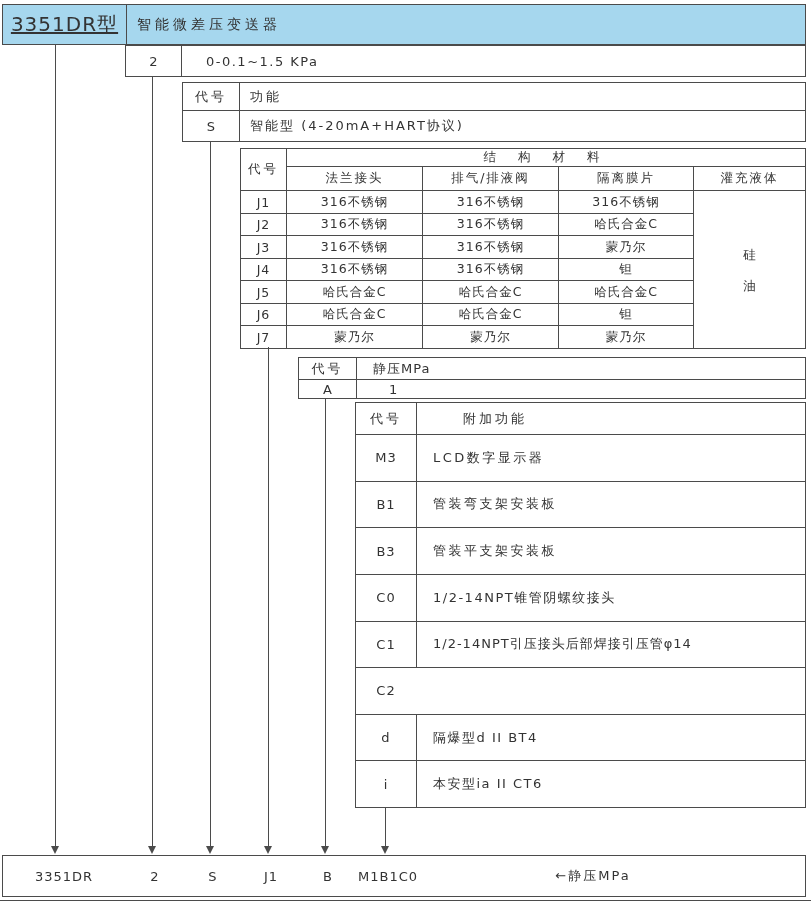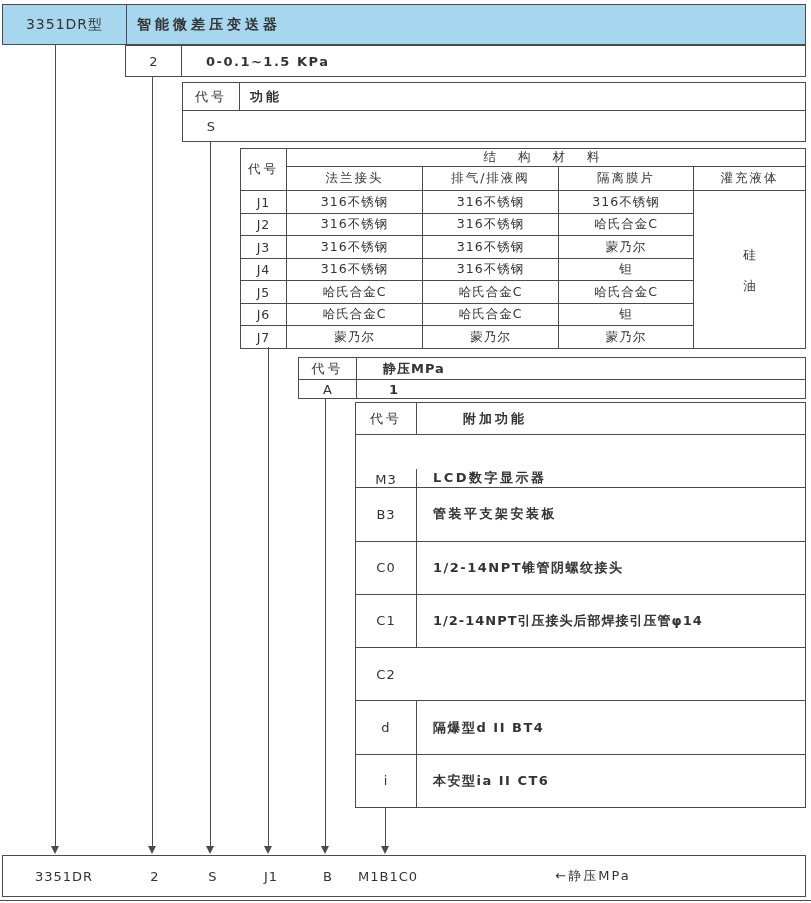--- a/index.html
+++ b/index.html
@@ -10,29 +10,29 @@
   .canvas{
     position:relative;width:811px;height:903px;background:#fff;
     font-family:"DejaVu Sans","Liberation Sans",sans-serif;
     color:var(--txt);font-size:13px;overflow:hidden;
   }
   .tbl{position:absolute;box-sizing:border-box;border:1px solid var(--line);background:#fff;display:flex;}
   .col{flex-direction:column;}
   .tr{display:flex;box-sizing:border-box;}
   .tr + .tr{border-top:1px solid var(--line);}
   .cell{box-sizing:border-box;display:flex;align-items:center;}
-  .cell + .cell{border-left:1px solid var(--line);font-weight:bold;}
+  .cell + .cell{border-left:1px solid var(--line);}
   .c-center{justify-content:center;}
   .codecol{width:56px;justify-content:center;letter-spacing:3px;}
   .labelcol{flex:1;padding-left:10px;letter-spacing:3px;}
 
   
   .header-tbl{background:#a6d7ee;}
   .header-tbl .cell{background:#a6d7ee;}
-  .model-cell{width:123px;justify-content:center;font-size:14px;letter-spacing:1px;}
+  .model-cell{width:123px;justify-content:center;font-size:20px;letter-spacing:1px;text-decoration:underline;}
   .product-cell{flex:1;padding-left:10px;font-size:14px;letter-spacing:4px;}
 
   
   table.mat{border-collapse:collapse;table-layout:fixed;width:100%;height:100%;}
   table.mat td{border:1px solid var(--line);text-align:center;padding:0;font-size:12.5px;letter-spacing:1px;}
   .mat .grp{letter-spacing:9px;font-size:12.5px;}
   .mat .subh{letter-spacing:2px;}
   .fillcell div{line-height:31px;letter-spacing:0;}
 
   
@@ -63,20 +63,21 @@
     <div class="cell" style="flex:1;padding-left:24px;letter-spacing:1.5px;">0-0.1~1.5 KPa</div>
   </div>
 
   <div class="tbl col" style="left:182px;top:82px;width:624px;height:60px;">
     <div class="tr" style="height:27px;">
       <div class="cell codecol">代号</div>
       <div class="cell labelcol">功能</div>
     </div>
     <div class="tr" style="flex:1;">
       <div class="cell codecol" style="letter-spacing:0;">S</div>
+      <div class="cell labelcol" style="letter-spacing:2px;">智能型 (4-20mA+HART协议)</div>
     </div>
   </div>
 
   <div class="tbl" style="left:240px;top:148px;width:566px;height:199px;border:none;">
     <table class="mat">
       <colgroup>
           <col style="width:46px;">
           <col style="width:136px;">
           <col style="width:136px;">
           <col style="width:135px;">
@@ -139,36 +140,40 @@
         <td>蒙乃尔</td>
         <td>蒙乃尔</td>
       </tr>
     </tbody>
       </table>
   </div>
 
   <div class="tbl col" style="left:298px;top:357px;width:508px;height:42px;">
     <div class="tr" style="height:21px;">
       <div class="cell c-center" style="width:57px;letter-spacing:3px;">代号</div>
-      <div class="cell" style="flex:1;padding-left:26px;letter-spacing:1px;">静压MPa</div>
+      <div class="cell" style="flex:1;padding-left:16px;letter-spacing:1px;">静压MPa</div>
     </div>
     <div class="tr" style="flex:1;">
       <div class="cell c-center" style="width:57px;">A</div>
       <div class="cell" style="flex:1;padding-left:32px;">1</div>
     </div>
   </div>
 
   <div class="tbl col" style="left:355px;top:402px;width:451px;height:406px;">
     <div class="tr" style="height:31px;">
       <div class="cell addon-code" style="letter-spacing:3px;">代号</div>
       <div class="cell addon-label" style="letter-spacing:3px;padding-left:46px;">附加功能</div>
     </div>
-    <div class="tr" style="flex:1;align-items:flex-end;">
+    <div class="tr" style="flex:1;">
       <div class="cell addon-code">M3</div>
       <div class="cell addon-label">LCD数字显示器</div>
+    </div>
+    <div class="tr" style="flex:1;">
+      <div class="cell addon-code">B1</div>
+      <div class="cell addon-label">管装弯支架安装板</div>
     </div>
     <div class="tr" style="flex:1;">
       <div class="cell addon-code">B3</div>
       <div class="cell addon-label">管装平支架安装板</div>
     </div>
     <div class="tr" style="flex:1;">
       <div class="cell addon-code">C0</div>
       <div class="cell addon-label" style="letter-spacing:1.5px;">1/2-14NPT锥管阴螺纹接头</div>
     </div>
     <div class="tr" style="flex:1;">

